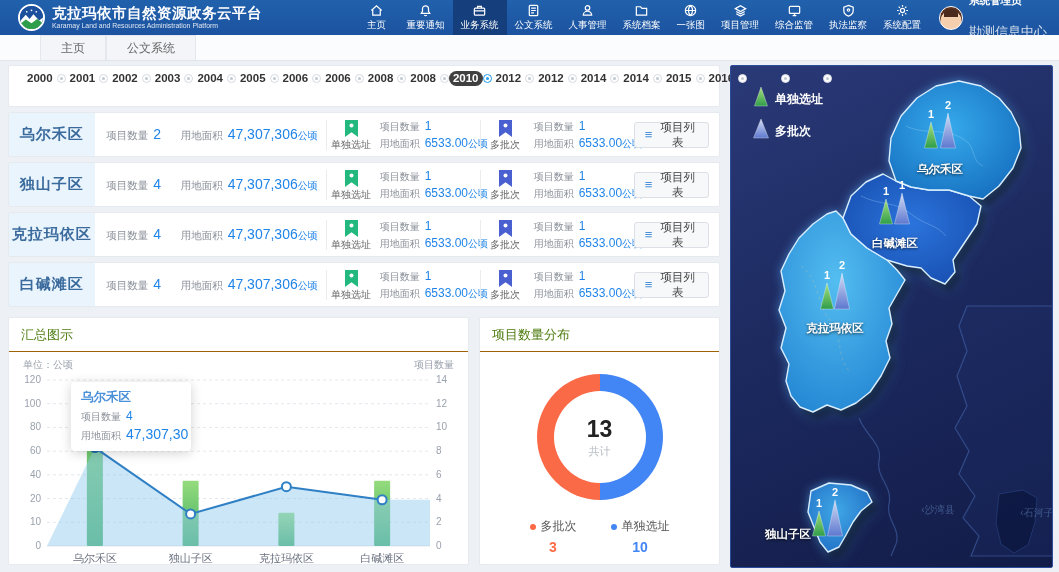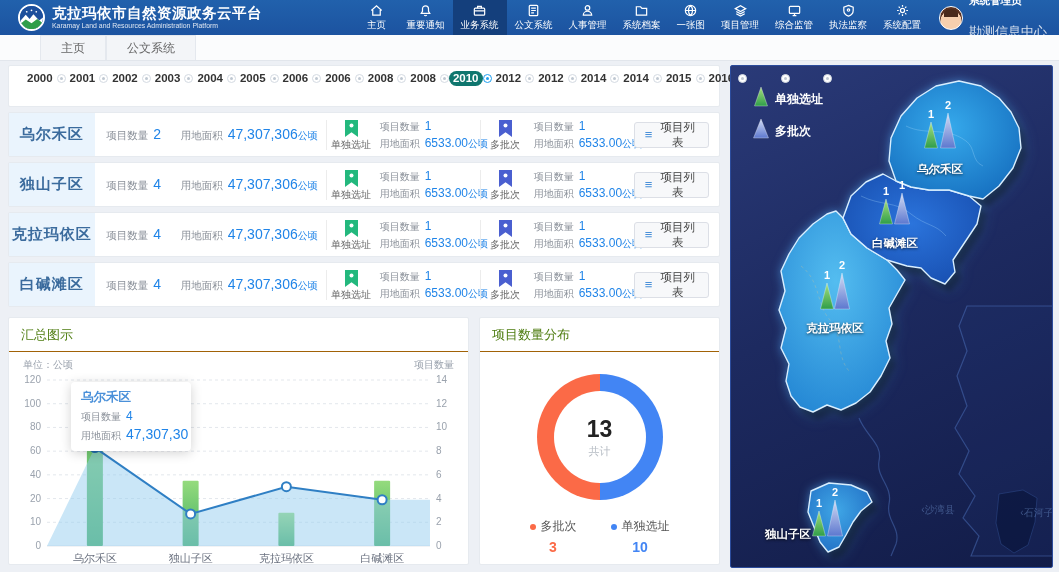--- a/index.html
+++ b/index.html
@@ -33,21 +33,21 @@
   
   .main { display:flex; padding:4px 6px 0 8px; gap:10px; }
   .left-col { width:712px; flex:0 0 auto; }
   .card { background:#fff; border:1px solid #e6eaef; border-radius:2px; }
 
   
   .years-card { height:42px; padding:5px 10px 0 14px; margin-bottom:5px; }
   .timeline { width:596px; display:flex; }
   .yr { flex:1; display:flex; flex-direction:row; align-items:center; position:relative; }
   .yr-label { font-size:11.5px; color:#333; font-weight:bold; padding:0 4px; border-radius:8px; line-height:15px; cursor:pointer; }
-  .yr.sel .yr-label { background:#0f766e; color:#fff; }
+  .yr.sel .yr-label { background:#404040; color:#fff; }
   .yr-dotrow { height:14px; width:100%; position:relative; display:flex; align-items:center; justify-content:center; }
   .yr:not(:last-child) .yr-dotrow::after { content:""; position:absolute; left:calc(50% + 7px); right:calc(-50% + 7px); top:50%; border-top:1.5px dashed #c3d6ea; }
   .yr-dot { width:9px; height:9px; border-radius:50%; background:#fff; border:1.5px solid #d4dae2; position:relative; z-index:1; cursor:pointer; }
   .yr-dot::after { content:""; position:absolute; inset:2px; border-radius:50%; background:#c0c8d2; }
   .yr.sel .yr-dot { border-color:#1e9ef0; }
   .yr.sel .yr-dot::after { background:#1e9ef0; }
 
   
   .drow { height:45px; margin-bottom:5px; display:flex; align-items:center; }
   .d-name { width:94px; align-self:stretch; background:#eaf4fd; color:#3b6b9d; font-size:15px; font-weight:bold; display:flex; align-items:center; justify-content:center; letter-spacing:1px; }

